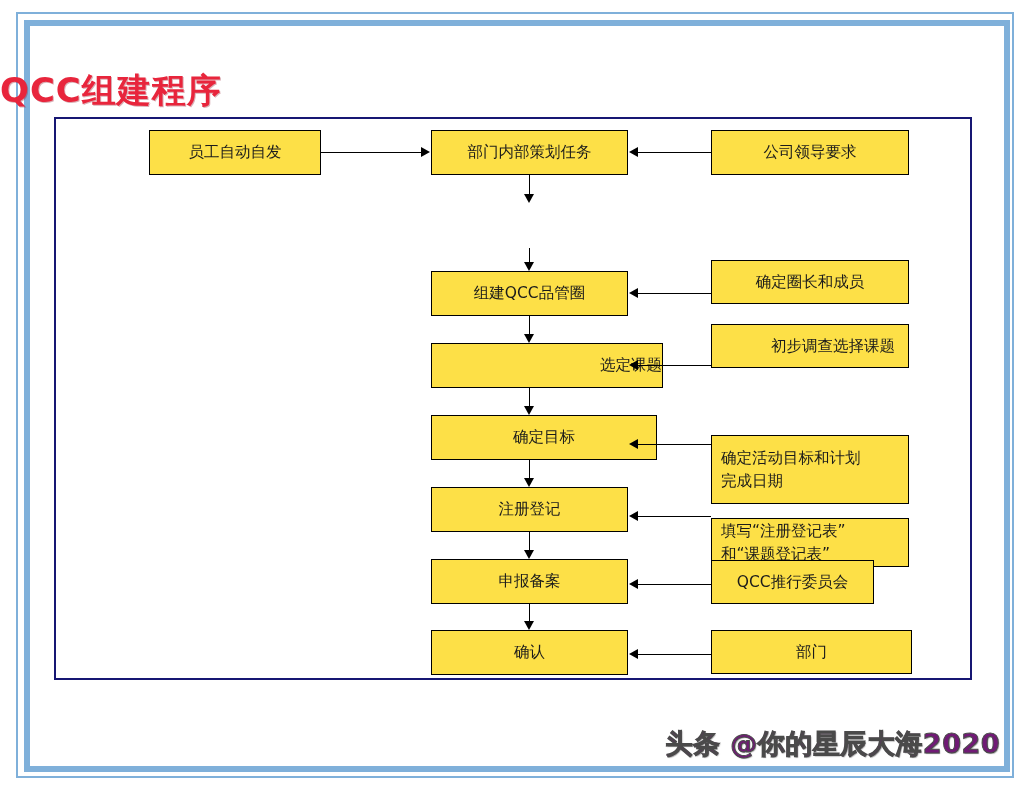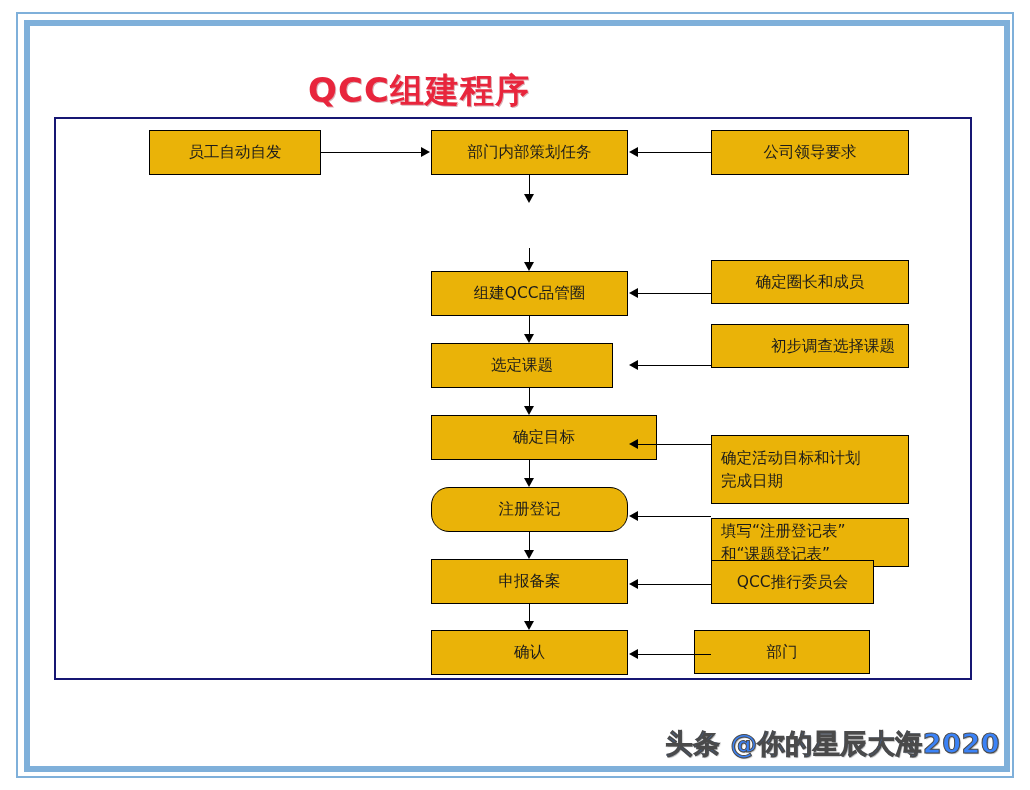--- a/index.html
+++ b/index.html
@@ -35,21 +35,21 @@
     box-sizing: border-box;
     background: #ffffff;
   }
 
   
   #page-title {
     position: absolute;
     left: 0;
     top: 68px;
     width: 838px;
-    text-align: center;
+    text-align: left;
     font-size: 34px;
     font-weight: bold;
     color: #e8253c;
     letter-spacing: 1px;
     font-family: "DejaVu Sans", "Liberation Sans", sans-serif;
     text-shadow: 1px 1px 0 rgba(150,30,45,0.35);
   }
 
   
   #flowchart-frame {
@@ -61,21 +61,21 @@
     border: 2px solid #161673;
     box-sizing: border-box;
     background: #ffffff;
   }
 
   
   .node-box {
     position: absolute;
     border: 1px solid #000000;
     box-sizing: border-box;
-    background: #eab308;
+    background: #fde047;
     color: #1b1b1b;
     font-size: 15.5px;
     font-family: "DejaVu Sans", "Liberation Sans", sans-serif;
     display: flex;
     align-items: center;
     justify-content: center;
     text-align: center;
     line-height: 1.45;
   }
   .node-box.left-align {
@@ -122,21 +122,21 @@
   }
 
   
   #watermark {
     position: absolute;
     right: 30px;
     bottom: 28px;
     font-size: 27px;
     font-weight: bold;
     font-family: "DejaVu Sans", "Liberation Sans", sans-serif;
-    color: #3b82f6;
+    color: #701a75;
     -webkit-text-stroke: 1px #4a4a4a;
     text-shadow: 1px 1px 1px rgba(90,90,90,0.55);
     white-space: nowrap;
     letter-spacing: 0.5px;
   }
 </style>
 </head>
 <body>
 
 <div id="slide-frame-outer"></div>
@@ -175,21 +175,21 @@
   <div class="node-box" style="left:655px; top:141px; width:198px; height:44px;">
     <span class="node-label">确定圈长和成员</span>
   </div>
 
   <div class="conn-line-v" style="left:473px; top:129px; height:14px;"></div>
   <div class="arrow-head down" style="left:468px; top:143px;"></div>
 
   <div class="conn-line-h" style="left:582px; top:174px; width:73px;"></div>
   <div class="arrow-head left" style="left:573px; top:169px;"></div>
 
-  <div class="node-box" style="left:375px; top:224px; width:182px; height:45px;">
+  <div class="node-box" style="left:375px; top:224px; width:232px; height:45px;justify-content:flex-end;">
     <span class="node-label">选定课题</span>
   </div>
 
   <div class="node-box" style="left:655px; top:205px; width:198px; height:44px;padding-left:46px;">
     <span class="node-label">初步调查选择课题</span>
   </div>
 
   <div class="conn-line-v" style="left:473px; top:197px; height:18px;"></div>
   <div class="arrow-head down" style="left:468px; top:215px;"></div>
 
@@ -204,21 +204,21 @@
     <span class="node-label">确定活动目标和计划
 完成日期</span>
   </div>
 
   <div class="conn-line-v" style="left:473px; top:269px; height:18px;"></div>
   <div class="arrow-head down" style="left:468px; top:287px;"></div>
 
   <div class="conn-line-h" style="left:582px; top:325px; width:73px;"></div>
   <div class="arrow-head left" style="left:573px; top:320px;"></div>
 
-  <div class="node-box" style="left:375px; top:368px; width:197px; height:45px;border-radius:18px;">
+  <div class="node-box" style="left:375px; top:368px; width:197px; height:45px;">
     <span class="node-label">注册登记</span>
   </div>
 
   <div class="node-box left-align" style="left:655px; top:355px; width:198px; height:49px;">
     <span class="node-label">填写“注册登记表”
 和“课题登记表”</span>
   </div>
 
   <div class="conn-line-v" style="left:473px; top:341px; height:18px;"></div>
   <div class="arrow-head down" style="left:468px; top:359px;"></div>
@@ -237,21 +237,21 @@
   <div class="conn-line-v" style="left:473px; top:413px; height:18px;"></div>
   <div class="arrow-head down" style="left:468px; top:431px;"></div>
 
   <div class="conn-line-h" style="left:582px; top:465px; width:73px;"></div>
   <div class="arrow-head left" style="left:573px; top:460px;"></div>
 
   <div class="node-box" style="left:375px; top:511px; width:197px; height:45px;">
     <span class="node-label">确认</span>
   </div>
 
-  <div class="node-box" style="left:638px; top:511px; width:176px; height:44px;">
+  <div class="node-box" style="left:655px; top:511px; width:201px; height:44px;">
     <span class="node-label">部门</span>
   </div>
 
   <div class="conn-line-v" style="left:473px; top:485px; height:17px;"></div>
   <div class="arrow-head down" style="left:468px; top:502px;"></div>
 
   <div class="conn-line-h" style="left:582px; top:535px; width:73px;"></div>
   <div class="arrow-head left" style="left:573px; top:530px;"></div>
 
 </div>

